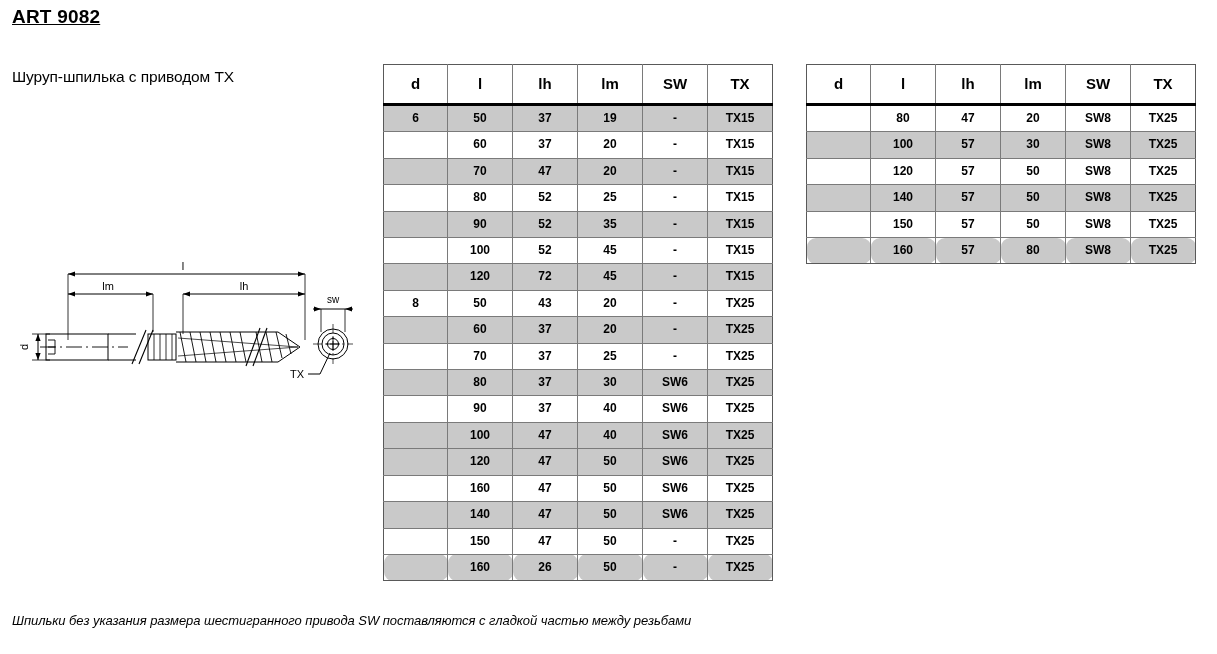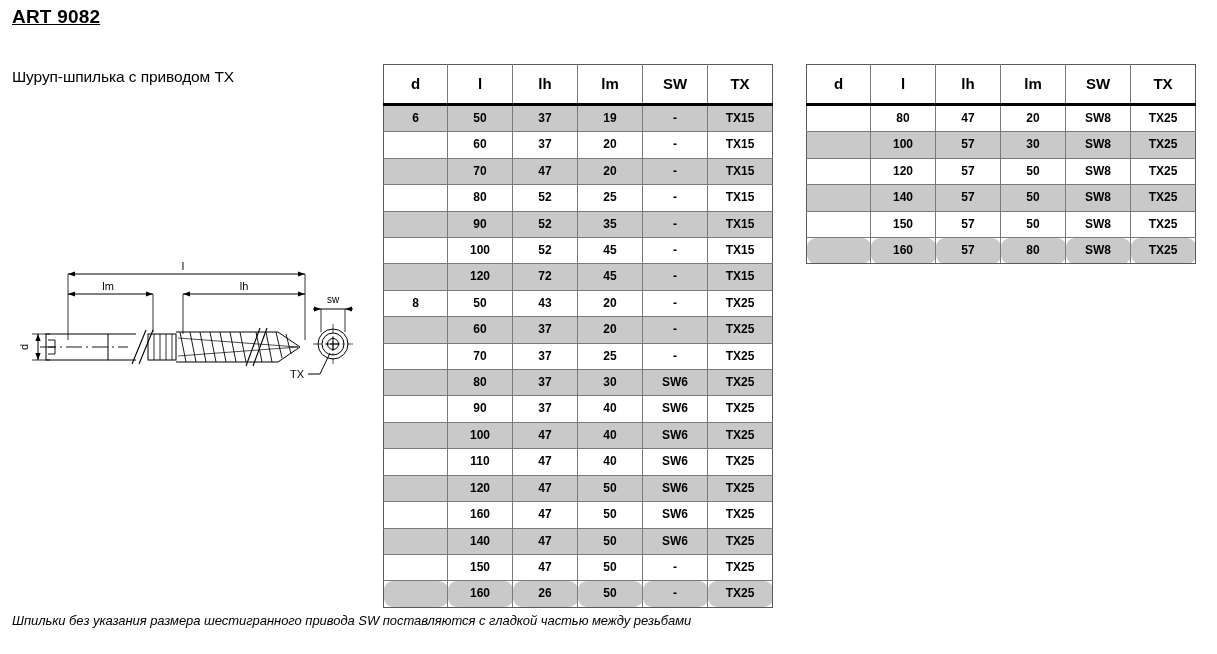--- a/index.html
+++ b/index.html
@@ -319,28 +319,20 @@
         <td>TX25</td>
       </tr>
       <tr class="shade">
         <td></td>
         <td>100</td>
         <td>47</td>
         <td>40</td>
         <td>SW6</td>
         <td>TX25</td>
       </tr>
-      <tr class="plain">
-        <td></td>
-        <td>110</td>
-        <td>47</td>
-        <td>40</td>
-        <td>SW6</td>
-        <td>TX25</td>
-      </tr>
       <tr class="shade">
         <td></td>
         <td>120</td>
         <td>47</td>
         <td>50</td>
         <td>SW6</td>
         <td>TX25</td>
       </tr>
       <tr class="plain">
         <td></td>

